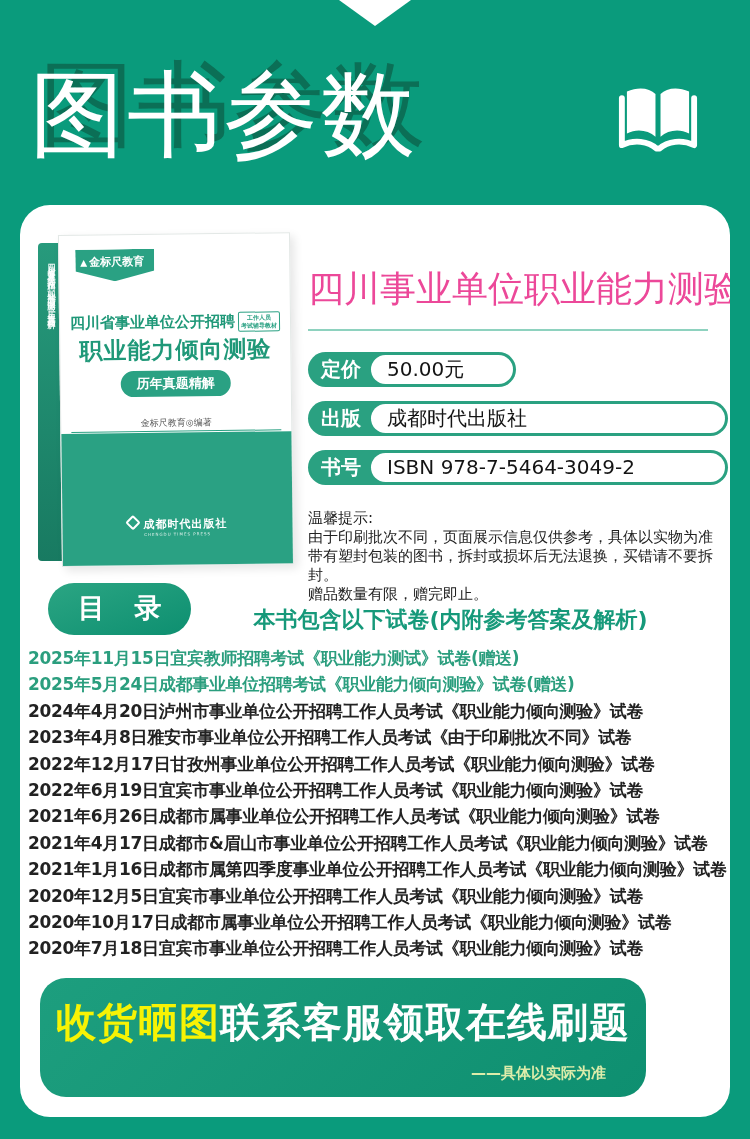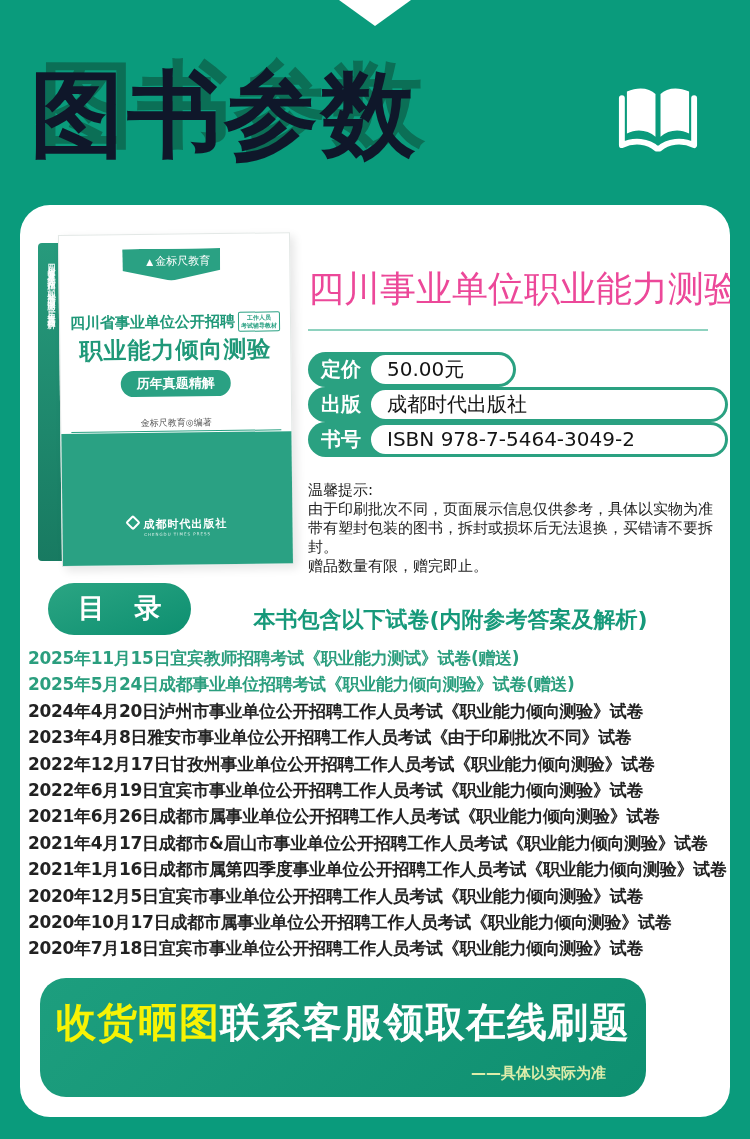--- a/index.html
+++ b/index.html
@@ -9,21 +9,21 @@
     font-family:"DejaVu Sans","Liberation Sans",sans-serif;
   }
   
   .top-triangle{
     position:absolute;top:0;left:339px;width:0;height:0;
     border-left:36px solid transparent;border-right:36px solid transparent;
     border-top:26px solid #ffffff;
   }
   .header-title{
     position:absolute;left:30px;top:62px;
-    font-size:94px;font-weight:700;color:#0f172a;line-height:1.12;
+    font-size:94px;font-weight:400;color:#ffffff;line-height:1.12;
     letter-spacing:3px;
     text-shadow:10px -10px 0 #0b6f56;
     white-space:nowrap;
   }
   .header-book-icon{position:absolute;left:616px;top:86px;}
   
   .card{
     position:absolute;left:20px;top:205px;width:710px;height:912px;
     background:#ffffff;border-radius:30px;overflow:hidden;
   }
@@ -40,25 +40,24 @@
     letter-spacing:2px;margin-top:14px;font-weight:700;
   }
   .book-front{
     position:absolute;left:28px;top:0;width:230px;height:330px;
     background:#ffffff;border:1px solid #e3e8e6;
     transform:rotate(-0.7deg);transform-origin:left bottom;
     box-shadow:4px 4px 10px rgba(0,0,0,.10);
   }
   .cover-badge{
     position:absolute;top:14px;left:16px;
-    background:#2aa183;color:#fff;font-size:11px;font-weight:400;
-    padding:7px 10px 14px 24px;line-height:1;
+    background:#2aa183;color:#fff;font-size:11px;font-weight:700;
+    padding:7px 10px 14px 5px;line-height:1;
     clip-path:polygon(0 0,100% 0,100% 68%,50% 100%,0 68%);
     white-space:nowrap;
-    margin-left:47px;
   }
   .cover-badge .tri{font-size:9px;margin-right:2px;}
   .cover-series{
     position:absolute;top:78px;left:0;width:100%;text-align:center;
     font-size:15px;font-weight:800;color:#1f9878;white-space:nowrap;
   }
   .cover-tagbox{
     display:inline-block;vertical-align:middle;margin-left:3px;
     border:1px solid #2aa183;border-radius:2px;color:#2aa183;
     font-size:6px;font-weight:700;line-height:1.3;padding:1px 2px;text-align:center;
@@ -88,21 +87,21 @@
     transform:rotate(45deg);margin-right:5px;
   }
   .publisher .pname{font-size:11px;font-weight:800;letter-spacing:1px;}
   .publisher .pen{font-size:4px;letter-spacing:1px;opacity:.85;}
   
   .info{position:absolute;left:288px;top:60px;width:420px;}
   .product-title{
     font-size:36px;font-weight:400;color:#ec4899;white-space:nowrap;letter-spacing:0px;
   }
   .title-divider{margin-top:15px;height:2px;background:#8ed2bf;width:400px;}
-  .spec-rows{margin-top:21px;display:flex;flex-direction:column;align-items:flex-start;}
+  .spec-rows{margin-top:21px;display:flex;flex-direction:column;gap:14px;align-items:flex-start;}
   .spec-row{
     background:#2aa181;border-radius:18px;padding:3px;
     display:inline-flex;align-items:center;
   }
   .spec-row.wide{display:flex;align-self:stretch;}
   .spec-label{
     color:#fff;font-size:20px;font-weight:800;padding:0 10px;line-height:29px;white-space:nowrap;
   }
   .spec-value{
     background:#fff;border-radius:15px;font-size:20px;color:#141414;

